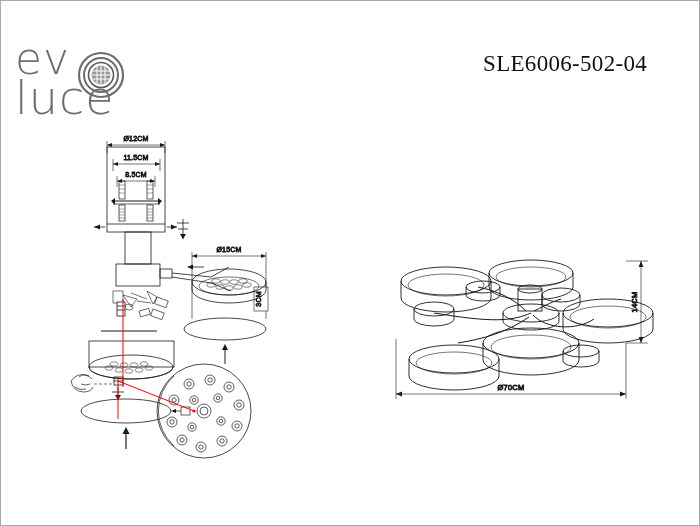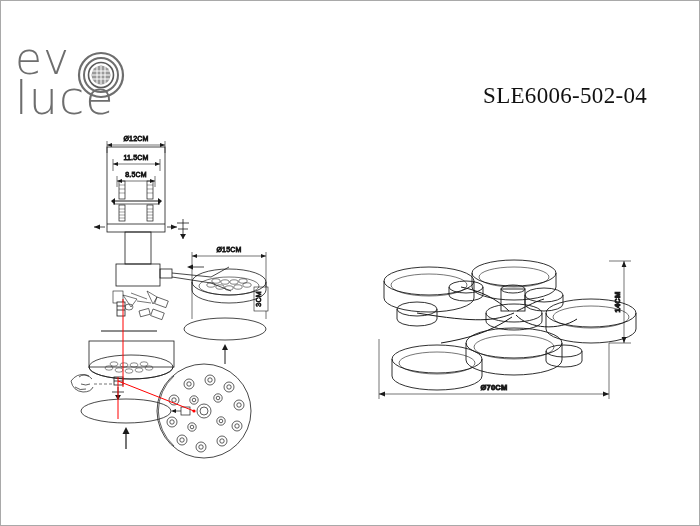--- a/index.html
+++ b/index.html
@@ -54,39 +54,37 @@
   
   #product-code {
     position: absolute;
     right: 52px;
     top: 50px;
     font-family: "Liberation Serif", serif;
     font-size: 23px;
     color: #111111;
     letter-spacing: 0.3px;
     white-space: nowrap;
-    margin-top: 32px;
   }
 
   
   .drawing {
     position: absolute;
   }
   #drawing-left {
     left: 60px;
     top: 118px;
     width: 230px;
     height: 360px;
   }
   #drawing-right {
-    left: 368px;
+    left: 385px;
     top: 250px;
     width: 285px;
     height: 160px;
-    font-weight: bold;
   }
   .drawing svg { display: block; overflow: visible; }
 
   .dim-text {
     font-family: "Liberation Sans", sans-serif;
     font-size: 7px;
     fill: #1a1a1a;
     letter-spacing: 0.2px;
   }
   .dim-text-r {

